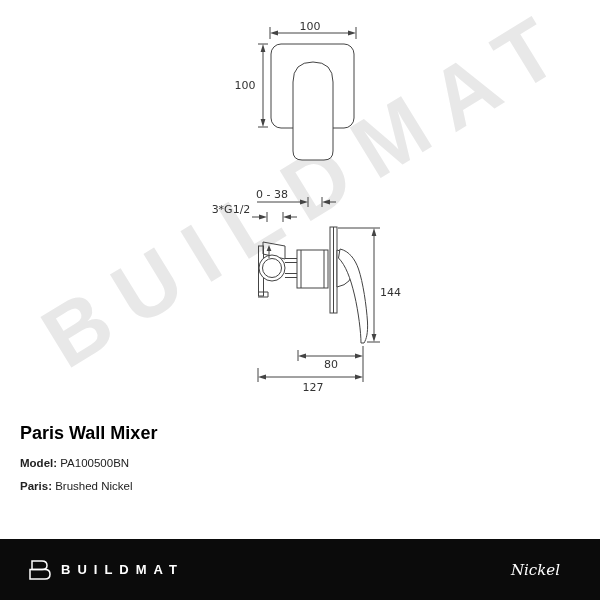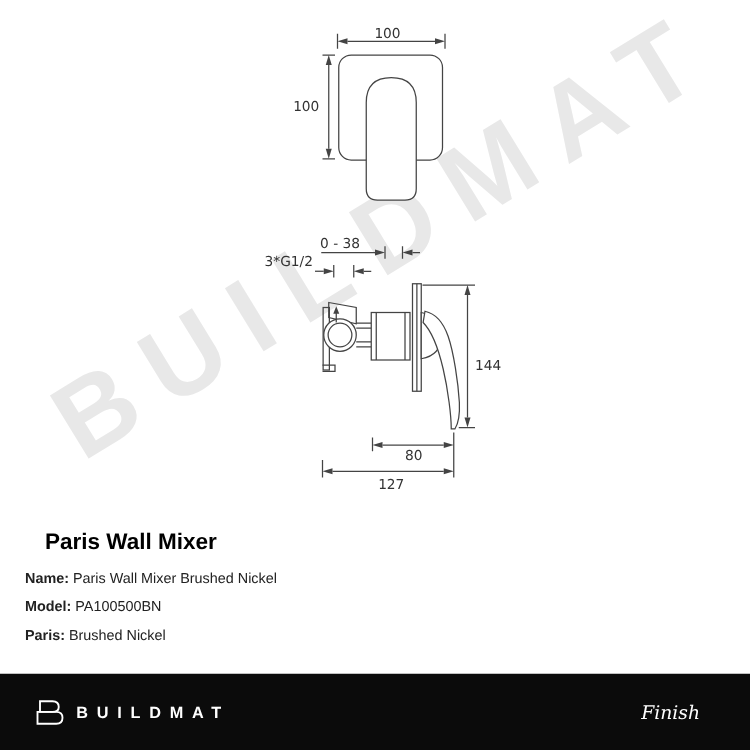--- a/index.html
+++ b/index.html
@@ -9,21 +9,21 @@
   }
   .watermark{
     position:absolute;left:308px;top:188px;
     transform:translate(-50%,-50%) rotate(-31.5deg);
     font-size:86px;font-weight:700;letter-spacing:20px;white-space:nowrap;
     color:#e8e8e8;user-select:none;z-index:1;
   }
   svg.drawing{position:absolute;left:0;top:0;z-index:2;}
   .drawing text{font-family:"DejaVu Sans","Liberation Sans",sans-serif;font-size:11px;fill:#333;}
   .product-info{position:absolute;left:20px;top:423px;z-index:3;color:#1a1a1a;}
-  .product-info h1{margin:0 0 13px 16px;font-size:18px;font-weight:700;color:#000;}
+  .product-info h1{margin:0 0 13px 0;font-size:18px;font-weight:700;color:#000;}
   .product-info p{margin:0 0 11px 0;font-size:11.5px;color:#222;}
   .product-info .lbl{font-weight:700;}
   .footer{
     position:absolute;left:0;top:539px;width:600px;height:61px;background:#0b0b0b;z-index:4;
     display:flex;align-items:center;justify-content:space-between;
     padding:0 40px 0 28px;box-sizing:border-box;
   }
   .brand{display:flex;align-items:center;gap:9px;}
   .brand-text{color:#fff;font-size:13px;font-weight:700;letter-spacing:7px;}
   .oliveri{color:#fff;font-family:"DejaVu Serif",serif;font-style:italic;font-size:15px;}
@@ -123,39 +123,35 @@
     <text x="272" y="198" text-anchor="middle">0 - 38</text>
     <text x="231" y="213" text-anchor="middle">3*G1/2</text>
     <text x="380" y="296">144</text>
     <text x="331" y="368" text-anchor="middle">80</text>
     <text x="313" y="391" text-anchor="middle">127</text>
   </svg>
 
   <div class="product-info">
     <h1>Paris Wall Mixer</h1>
     <p>
-      <span class="lbl">Name:</span>
-      <span>Paris Wall Mixer Brushed Nickel</span>
-    </p>
-    <p>
       <span class="lbl">Model:</span>
       <span>PA100500BN</span>
     </p>
     <p>
       <span class="lbl">Paris:</span>
       <span>Brushed Nickel</span>
     </p>
   </div>
 
   <div class="footer">
     <div class="brand">
       <svg width="24" height="22" viewBox="0 0 24 22">
         <g stroke="#fff" stroke-width="1.5" fill="none">
           <path d="M4,2 H14 Q19,2 19,6.5 Q19,10.5 14,10.5 H4 Z"></path>
           <path d="M2,10.5 H17 Q22,10.5 22,15.2 Q22,20 17,20 H2 Z"></path>
         </g>
       </svg>
       <span class="brand-text">BUILDMAT</span>
     </div>
-    <span class="oliveri">Finish</span>
+    <span class="oliveri">Nickel</span>
   </div>
 
 </div>
 
 </body></html>

